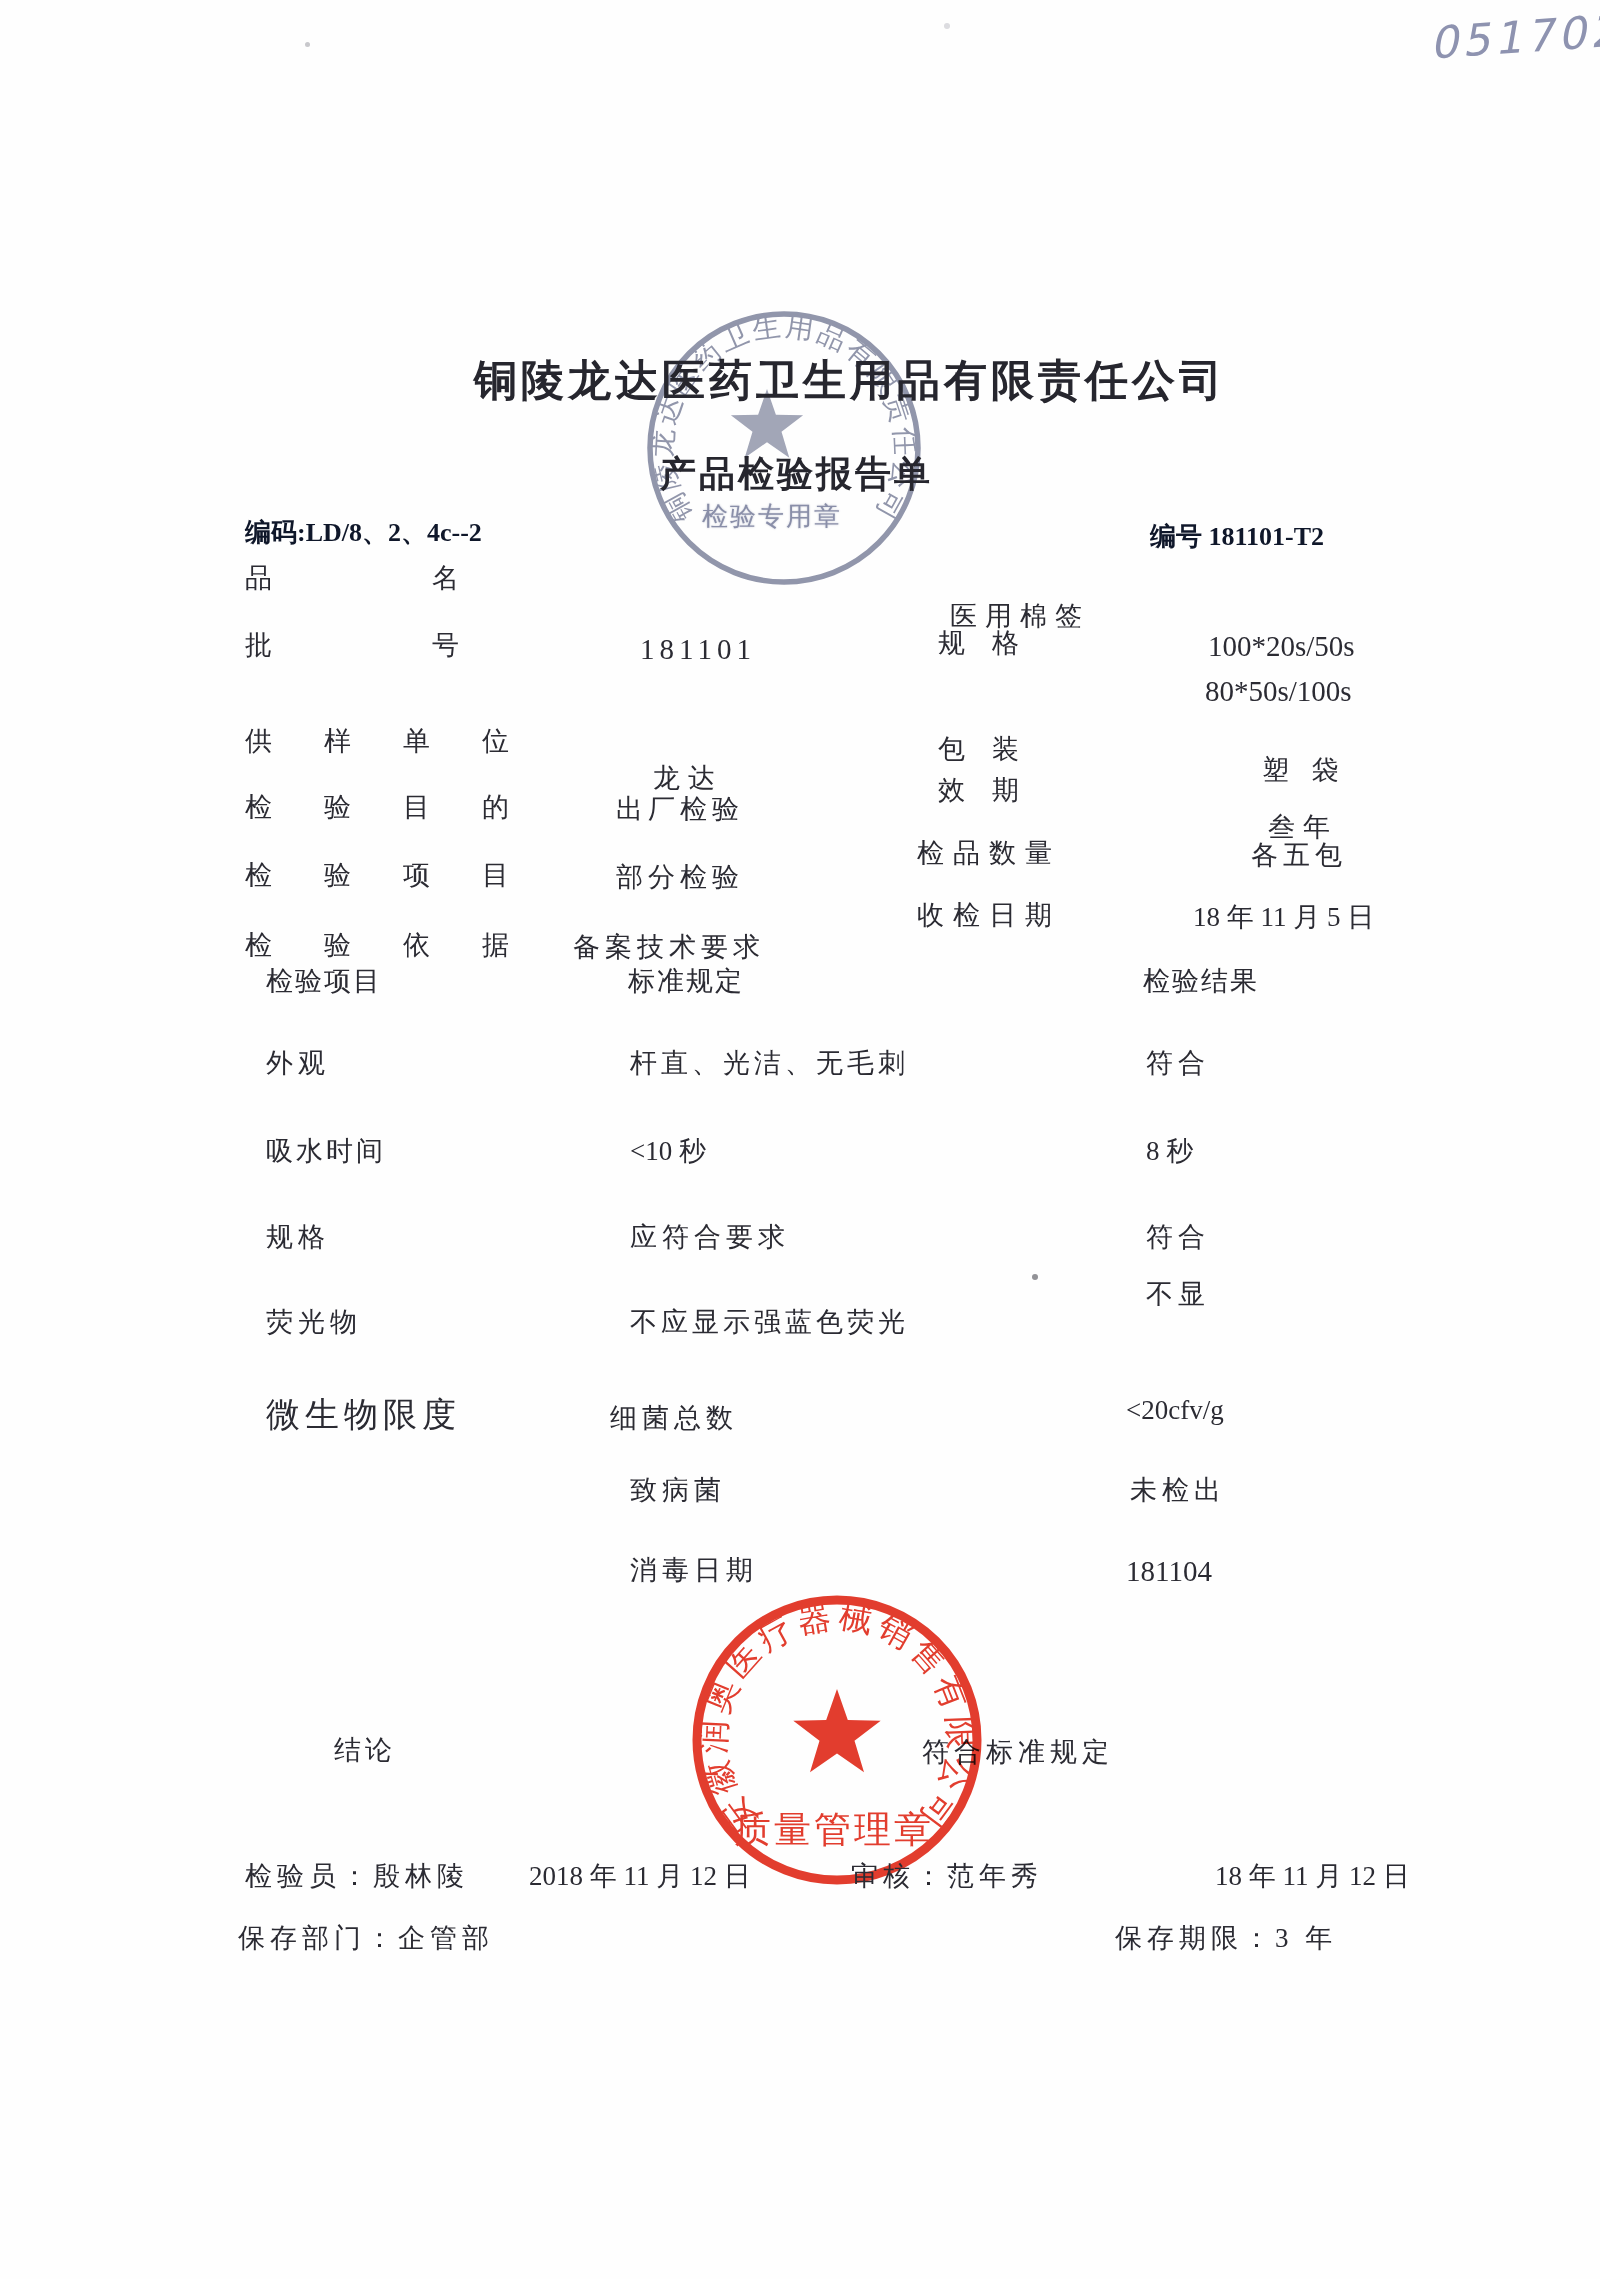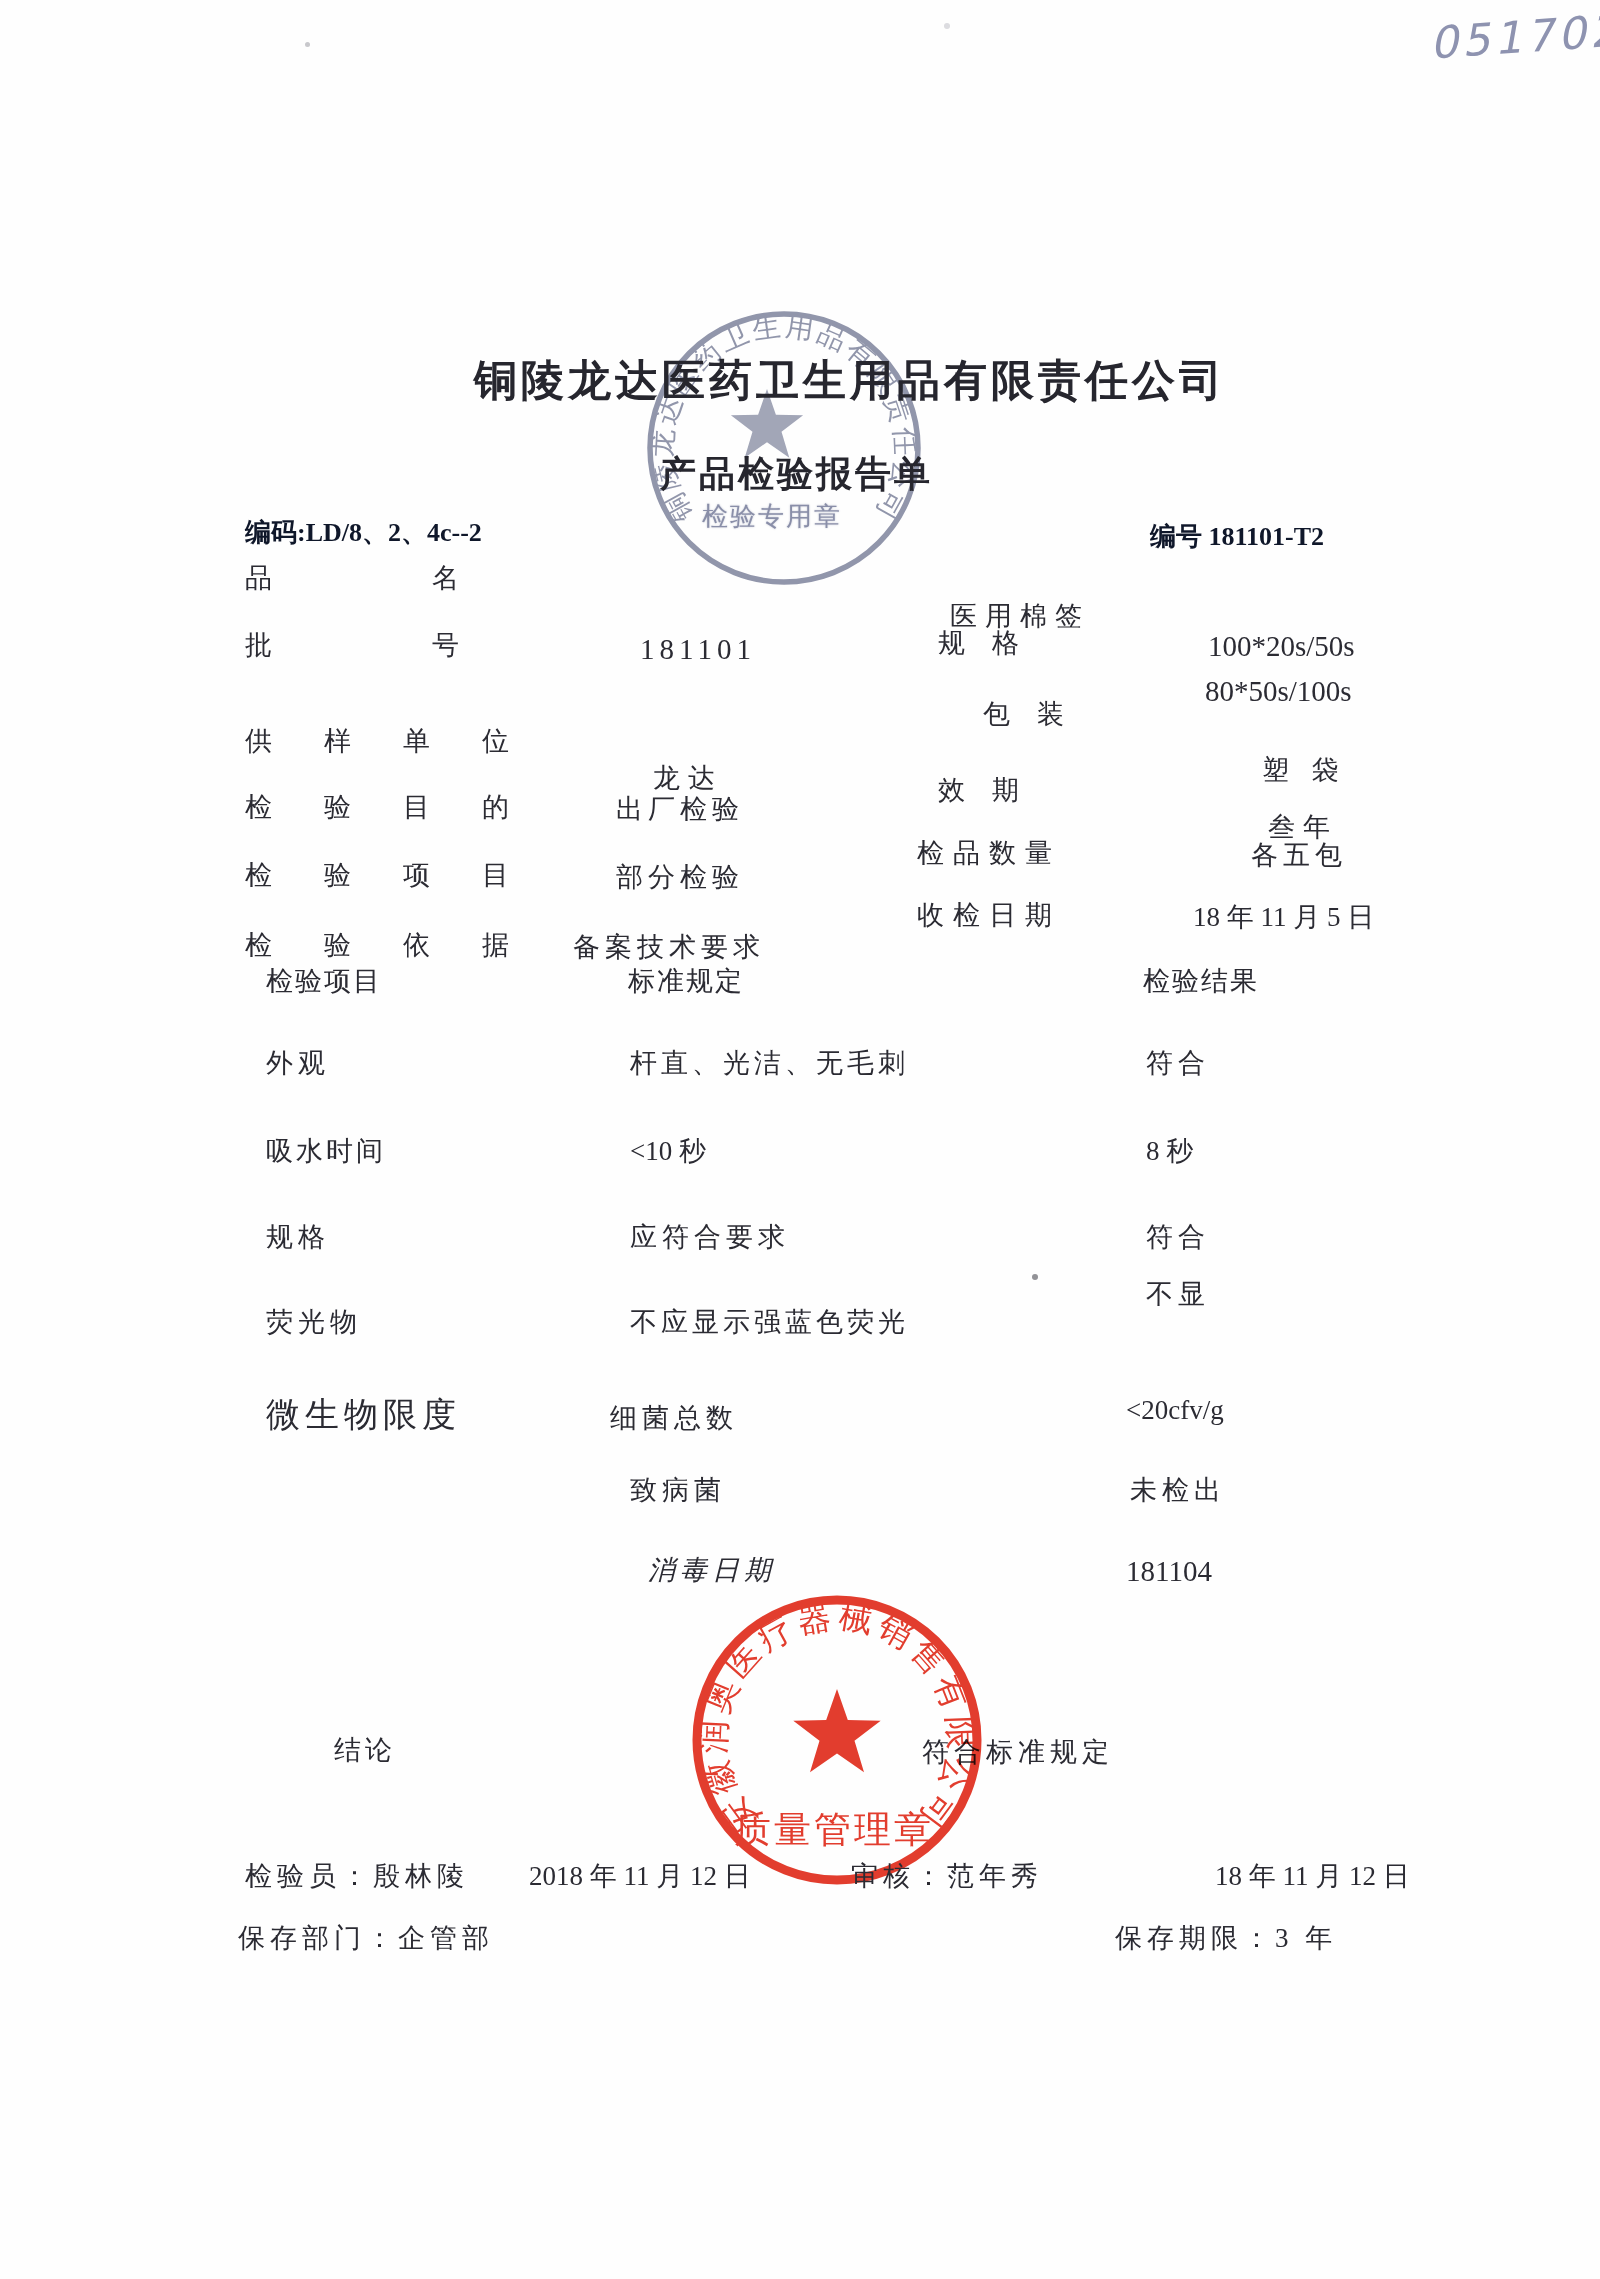--- a/index.html
+++ b/index.html
@@ -69,21 +69,21 @@
   <div class="abs txt ls-m" style="left:950px;top:566px;">医用棉签</div>
 
   <div class="abs txt ls-wide2" style="left:245px;top:630px;">批号</div>
   <div class="abs txt ls-s" style="left:640px;top:633px;font-size:29px;">181101</div>
   <div class="abs txt ls-r2" style="left:938px;top:628px;">规格</div>
   <div class="abs txt" style="left:1208px;top:630px;font-size:29px;">100*20s/50s</div>
   <div class="abs txt" style="left:1205px;top:675px;font-size:29px;">80*50s/100s</div>
 
   <div class="abs txt ls-wide4" style="left:245px;top:726px;">供样单位</div>
   <div class="abs txt ls-m" style="left:653px;top:728px;">龙达</div>
-  <div class="abs txt ls-r2" style="left:938px;top:699px;margin-left:45px;">包装</div>
+  <div class="abs txt ls-r2" style="left:938px;top:734px;">包装</div>
   <div class="abs txt ls-m" style="left:1262px;top:720px;">塑 袋</div>
 
   <div class="abs txt ls-wide4" style="left:245px;top:792px;">检验目的</div>
   <div class="abs txt ls-s" style="left:616px;top:794px;">出厂检验</div>
   <div class="abs txt ls-r2" style="left:938px;top:775px;">效期</div>
   <div class="abs txt ls-m" style="left:1268px;top:777px;">叁年</div>
 
   <div class="abs txt ls-wide4" style="left:245px;top:860px;">检验项目</div>
   <div class="abs txt ls-s" style="left:616px;top:862px;">部分检验</div>
   <div class="abs txt ls-r4" style="left:917px;top:838px;">检品数量</div>
@@ -123,21 +123,21 @@
     <div class="abs txt ls-s" style="left:610px;top:1395px;margin-top:8px;">细菌总数</div>
     <div class="abs txt" style="left:1126px;top:1395px;">&lt;20cfv/g</div>
   </div>
   <div>
     <div class="abs txt" style="left:266px;top:1475px;"></div>
     <div class="abs txt ls-s" style="left:630px;top:1475px;">致病菌</div>
     <div class="abs txt ls-s" style="left:1130px;top:1475px;">未检出</div>
   </div>
   <div>
     <div class="abs txt" style="left:266px;top:1555px;"></div>
-    <div class="abs txt ls-s" style="left:648px;top:1555px;font-style:italic;">消毒日期</div>
+    <div class="abs txt ls-s" style="left:630px;top:1555px;">消毒日期</div>
     <div class="abs txt" style="left:1126px;top:1555px;font-size:29px;">181104</div>
   </div>
 
   <div class="abs txt" style="left:334px;top:1735px;letter-spacing:4px;">结论</div>
   <div class="abs txt ls-s" style="left:922px;top:1737px;">符合标准规定</div>
 
   <svg class="abs stamp-svg" style="left:687px;top:1590px;opacity:.9;" width="300" height="300" viewBox="0 0 300 300">
     <circle cx="150" cy="150" r="140" fill="none" stroke="#e02817" stroke-width="9"></circle>
     <defs>
       <path id="redArc" d="M 150,262 A 112,112 0 0 1 38,150 A 112,112 0 0 1 150,38 A 112,112 0 0 1 262,150 A 112,112 0 0 1 150,262" fill="none"></path>

